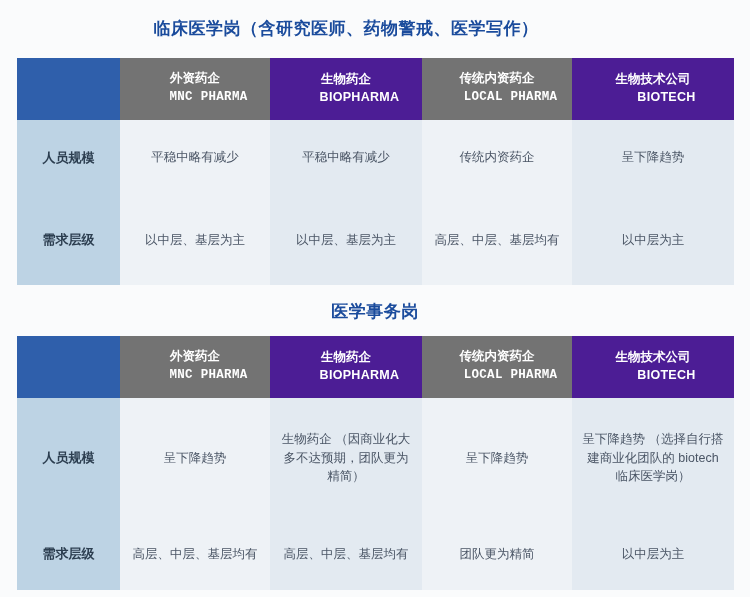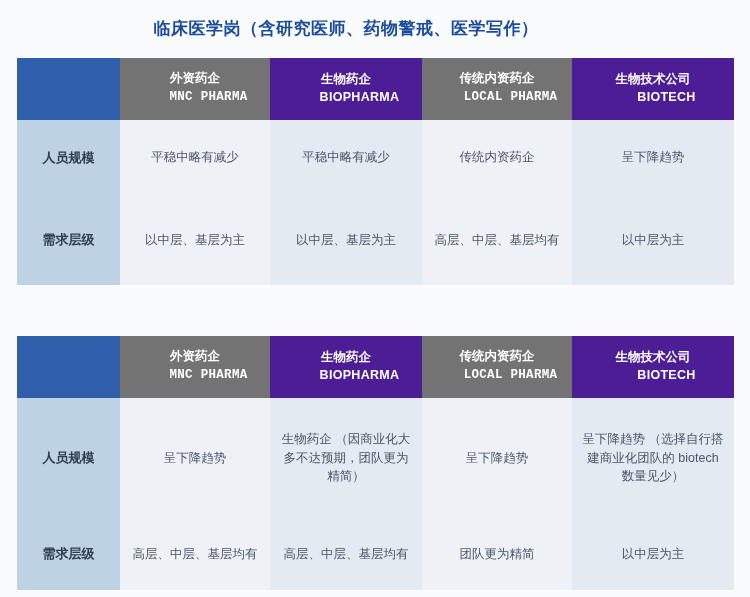--- a/index.html
+++ b/index.html
@@ -154,20 +154,21 @@
           <td class="rowlabel">需求层级</td>
           <td class="col-a">以中层、基层为主</td>
           <td class="col-b">以中层、基层为主</td>
           <td class="col-a">高层、中层、基层均有</td>
           <td class="col-b">以中层为主</td>
         </tr>
       </tbody>
     </table>
   </div>
 
+  <div id="title-msl" class="section-title">医学事务岗</div>
 
   <div id="block-msl" class="table-block">
     <table class="matrix">
       <colgroup>
         <col class="c-label">
           <col class="c-1">
           <col class="c-2">
           <col class="c-3">
           <col class="c-4">
       </colgroup>
@@ -193,21 +194,21 @@
         </tr>
       </thead>
       <tbody>
         <tr class="r-size">
           <td class="rowlabel">人员规模</td>
           <td class="col-a">呈下降趋势</td>
           <td class="col-b">生物药企
 （因商业化大多不达预期，团队更为精简）</td>
           <td class="col-a">呈下降趋势</td>
           <td class="col-b">呈下降趋势
-（选择自行搭建商业化团队的 biotech 数量见少）</td>
+（选择自行搭建商业化团队的 biotech 临床医学岗）</td>
         </tr>
         <tr class="r-level">
           <td class="rowlabel">需求层级</td>
           <td class="col-a">高层、中层、基层均有</td>
           <td class="col-b">高层、中层、基层均有</td>
           <td class="col-a">团队更为精简</td>
           <td class="col-b">以中层为主</td>
         </tr>
       </tbody>
     </table>

